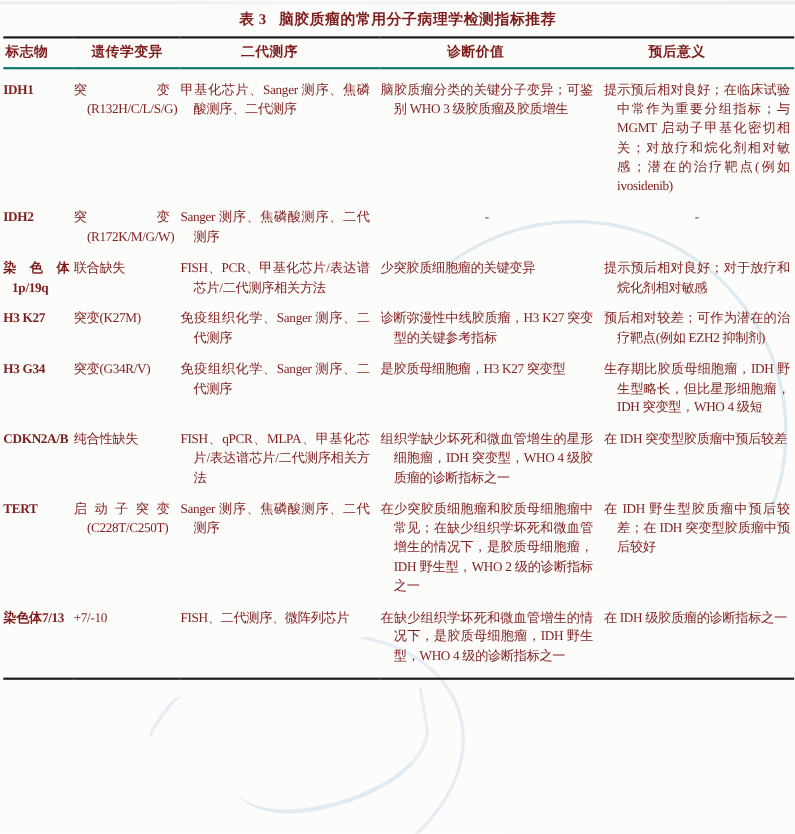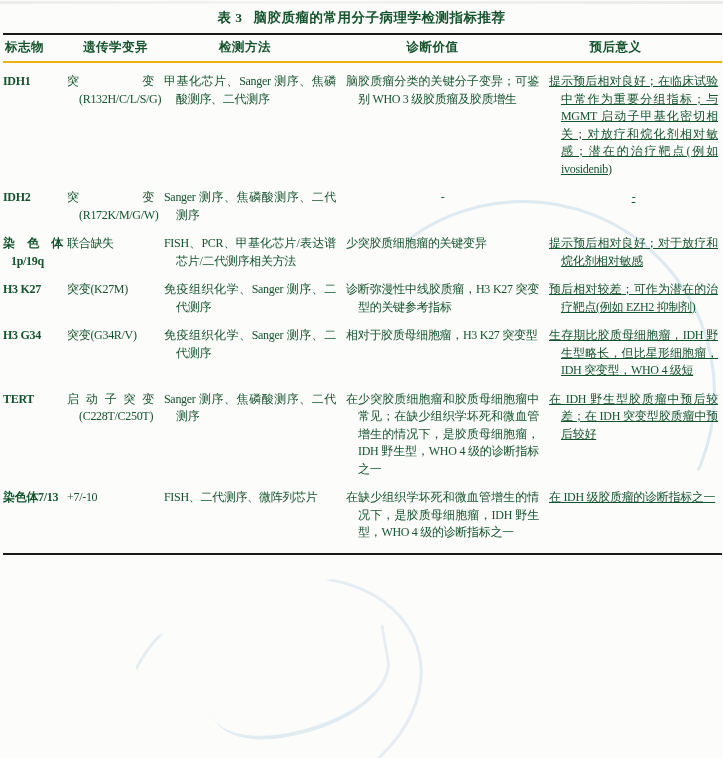--- a/index.html
+++ b/index.html
@@ -2,21 +2,21 @@
 <html><head>
 <meta charset="utf-8">
 <style>
   html,body { margin:0; padding:0; }
   .page {
     position:relative;
     width:723px; height:758px;
     background:#fcfcfa;
     overflow:hidden;
     font-family:"Liberation Serif","DejaVu Serif",serif;
-    color:#14532d;
+    color:#7f1d1d;
   }
   .scan-edge {
     position:absolute; left:0; top:1px; width:723px; height:3px;
     background:linear-gradient(to right,#e9e9e7 0%,#f2f2f0 40%,#e6e6e4 100%);
     opacity:.8;
   }
   
   .wm { position:absolute; z-index:0; pointer-events:none; }
   .wm-circle1 {
     width:380px; height:380px; left:330px; top:200px;
@@ -47,41 +47,41 @@
     border-collapse:collapse; table-layout:fixed;
     border-top:2px solid #1a1a1a;
     border-bottom:2px solid #1a1a1a;
   }
   col.c1 { width:64px; }
   col.c2 { width:97px; }
   col.c3 { width:182px; }
   col.c4 { width:203px; }
   col.c5 { width:173px; }
   th {
-    border-bottom:2px solid #eab308;
+    border-bottom:2px solid #0f766e;
     font-weight:bold; font-size:12.5px;
     padding:4px 0 5px 0; text-align:center;
     letter-spacing:.5px;
   }
   th.h1 { text-align:left; padding-left:2px; }
   th.h3 { padding-right:20px; }
   th.h4 { padding-right:30px; }
   th.h5 { padding-right:40px; }
   td {
     vertical-align:top;
     font-size:12px; line-height:17.5px;
     letter-spacing:-0.3px;
     padding:0 10px 11px 0;
     text-align:justify;
   }
   tbody tr:first-child td { padding-top:10px; }
   td .hang { padding-left:12px; text-indent:-12px; }
   td.marker { font-weight:bold; padding-right:4px; }
   td.marker .hang { padding-left:8px; text-indent:-8px; }
-  td.c5cell { padding-right:4px;text-decoration:underline; }
+  td.c5cell { padding-right:4px; }
   td.dash { text-align:center; }
   td.dash .hang { padding-left:0; text-indent:0; }
   td.dash.mid { vertical-align:middle; padding-bottom:28px; }
 </style>
 </head>
 <body>
 
 <div class="page">
   <div class="scan-edge"></div>
   <div class="wm wm-circle1"></div>
@@ -97,21 +97,21 @@
       <col class="c1">
         <col class="c2">
         <col class="c3">
         <col class="c4">
         <col class="c5">
     </colgroup>
     <thead>
       <tr>
         <th class="h1">标志物</th>
         <th class="h2">遗传学变异</th>
-        <th class="h3">检测方法</th>
+        <th class="h3">二代测序</th>
         <th class="h4">诊断价值</th>
         <th class="h5">预后意义</th>
       </tr>
     </thead>
     <tbody>
       <tr>
         <td class="marker">
             <div class="hang">IDH1</div>
           </td>
         <td>
@@ -182,38 +182,55 @@
         <td class="marker">
             <div class="hang">H3 G34</div>
           </td>
         <td>
             <div class="hang">突变(G34R/V)</div>
           </td>
         <td>
             <div class="hang">免疫组织化学、Sanger 测序、二代测序</div>
           </td>
         <td>
-            <div class="hang">相对于胶质母细胞瘤，H3 K27 突变型</div>
+            <div class="hang">是胶质母细胞瘤，H3 K27 突变型</div>
           </td>
         <td class="c5cell">
             <div class="hang">生存期比胶质母细胞瘤，IDH 野生型略长，但比星形细胞瘤，IDH 突变型，WHO 4 级短</div>
           </td>
       </tr>
       <tr>
         <td class="marker">
+            <div class="hang">CDKN2A/B</div>
+          </td>
+        <td>
+            <div class="hang">纯合性缺失</div>
+          </td>
+        <td>
+            <div class="hang">FISH、qPCR、MLPA、甲基化芯片/表达谱芯片/二代测序相关方法</div>
+          </td>
+        <td>
+            <div class="hang">组织学缺少坏死和微血管增生的星形细胞瘤，IDH 突变型，WHO 4 级胶质瘤的诊断指标之一</div>
+          </td>
+        <td class="c5cell">
+            <div class="hang">在 IDH 突变型胶质瘤中预后较差</div>
+          </td>
+      </tr>
+      <tr>
+        <td class="marker">
             <div class="hang">TERT</div>
           </td>
         <td>
             <div class="hang">启动子突变(C228T/C250T)</div>
           </td>
         <td>
             <div class="hang">Sanger 测序、焦磷酸测序、二代测序</div>
           </td>
         <td>
-            <div class="hang">在少突胶质细胞瘤和胶质母细胞瘤中常见；在缺少组织学坏死和微血管增生的情况下，是胶质母细胞瘤，IDH 野生型，WHO 4 级的诊断指标之一</div>
+            <div class="hang">在少突胶质细胞瘤和胶质母细胞瘤中常见；在缺少组织学坏死和微血管增生的情况下，是胶质母细胞瘤，IDH 野生型，WHO 2 级的诊断指标之一</div>
           </td>
         <td class="c5cell">
             <div class="hang">在 IDH 野生型胶质瘤中预后较差；在 IDH 突变型胶质瘤中预后较好</div>
           </td>
       </tr>
       <tr>
         <td class="marker">
             <div class="hang">染色体7/13</div>
           </td>
         <td>

